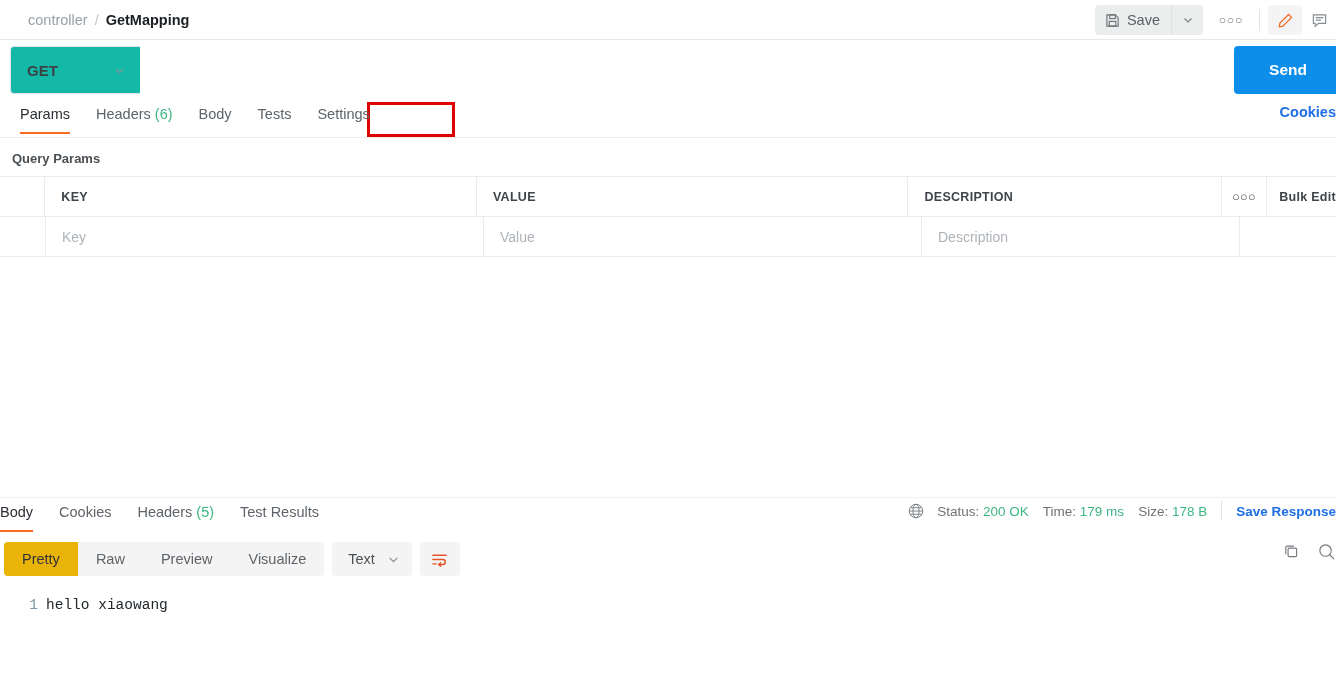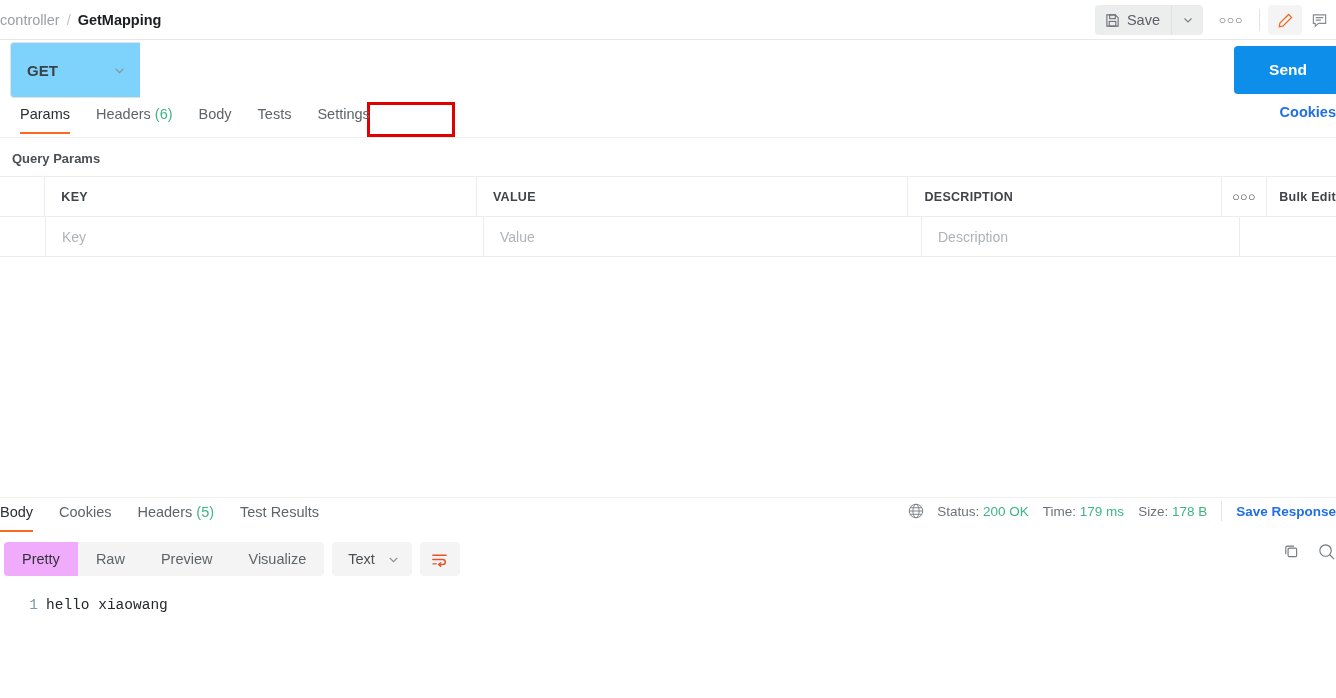--- a/index.html
+++ b/index.html
@@ -9,21 +9,21 @@
     font-family: "Liberation Sans", sans-serif;
     color: #2f3437;
     overflow: hidden;
   }
 
   
   .topbar {
     height: 40px;
     display: flex;
     align-items: center;
-    padding-left: 0;
+    padding-left: 28px;
     border-bottom: 1px solid #e8e8e8;
     position: relative;
   }
   .crumb-collection { font-size: 14.5px; color: #9aa0a6; }
   .crumb-sep { font-size: 14.5px; color: #c0c4c8; margin: 0 7px; }
   .crumb-request { font-size: 14.5px; color: #1c1f22; font-weight: bold; }
 
   .topbar-right {
     position: absolute;
     right: 0; top: 0;
@@ -71,25 +71,25 @@
 
   
   .urlrow {
     height: 60px;
     display: flex;
     align-items: center;
     padding: 0 0 0 10px;
     position: relative;
   }
   .method-box {
-    width: 130px; height: 56px;
+    width: 130px; height: 48px;
     border: 1px solid #e1e2e3;
     border-right: none;
     border-radius: 4px 0 0 4px;
-    background: #7dd3fc;
+    background: #14b8a6;
     display: flex; align-items: center; justify-content: space-between;
     padding: 0 14px 0 16px;
     cursor: pointer;
   }
   .method-label { font-size: 15px; font-weight: bold; color: #3c4145; }
   .url-box {
     flex: 1;
     height: 48px;
     border: 1px solid #e1e2e3;
     border-radius: 0 4px 4px 0;
@@ -272,21 +272,21 @@
     overflow: hidden;
   }
   .seg-item {
     padding: 0 18px;
     height: 34px;
     display: flex; align-items: center;
     font-size: 14.5px;
     color: #5e6469;
     cursor: pointer;
   }
-  .seg-item.active { background: #f0abfc; color: #2f3438; }
+  .seg-item.active { background: #eab308; color: #2f3438; }
   .fmt-select {
     display: flex; align-items: center; gap: 12px;
     background: #f4f4f4;
     border-radius: 4px;
     height: 34px;
     padding: 0 12px 0 16px;
     font-size: 14.5px;
     color: #4b5055;
     cursor: pointer;
   }

